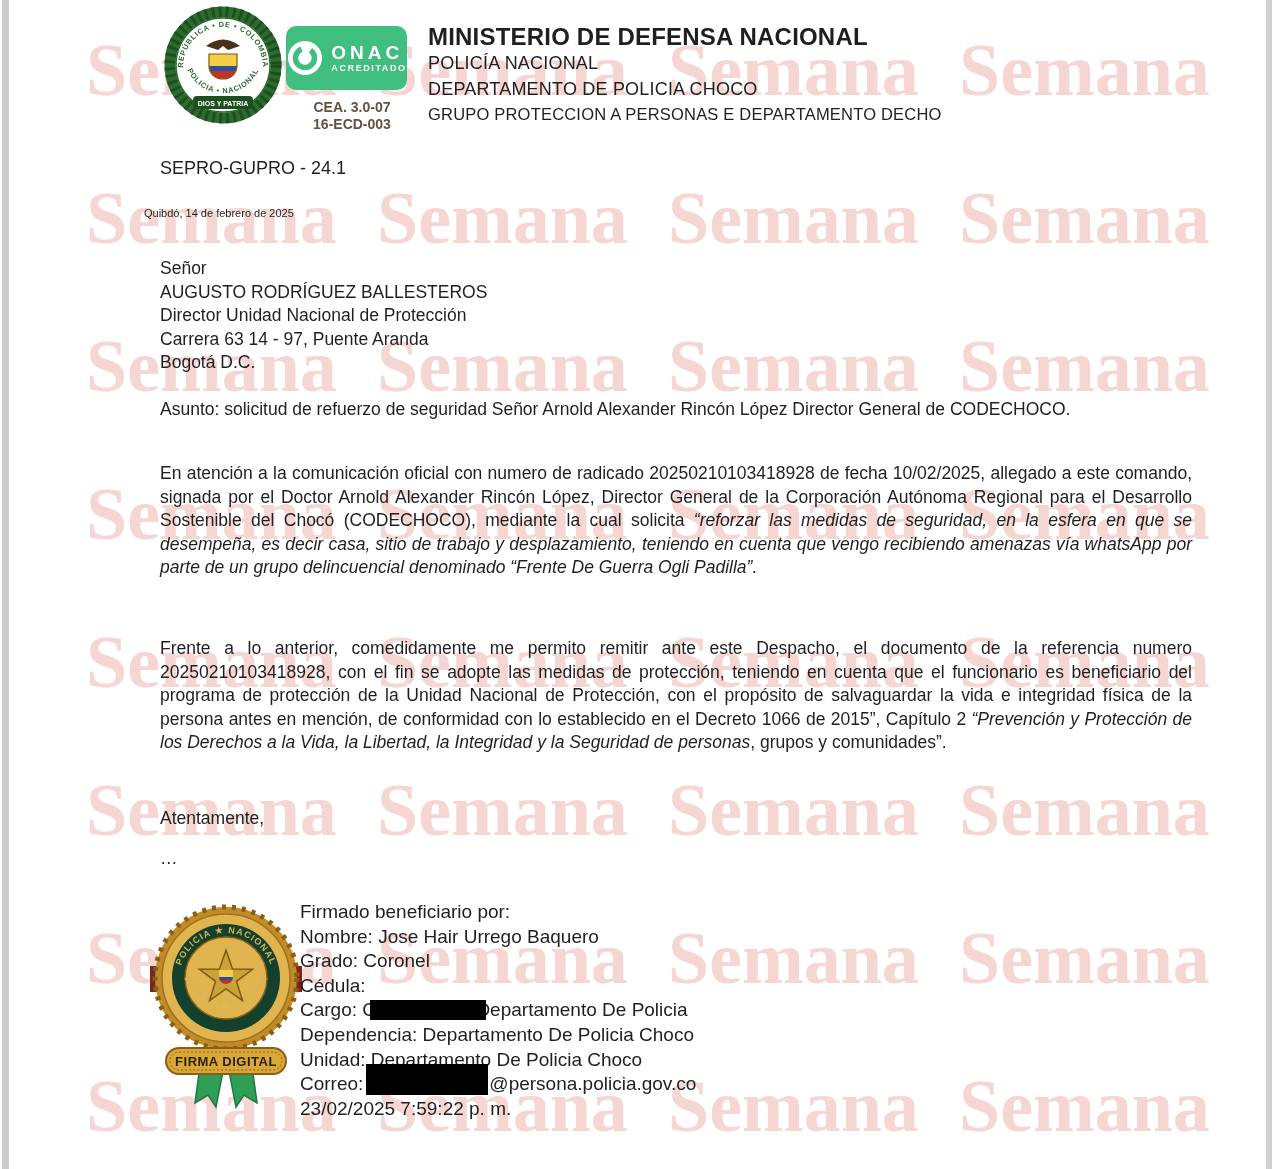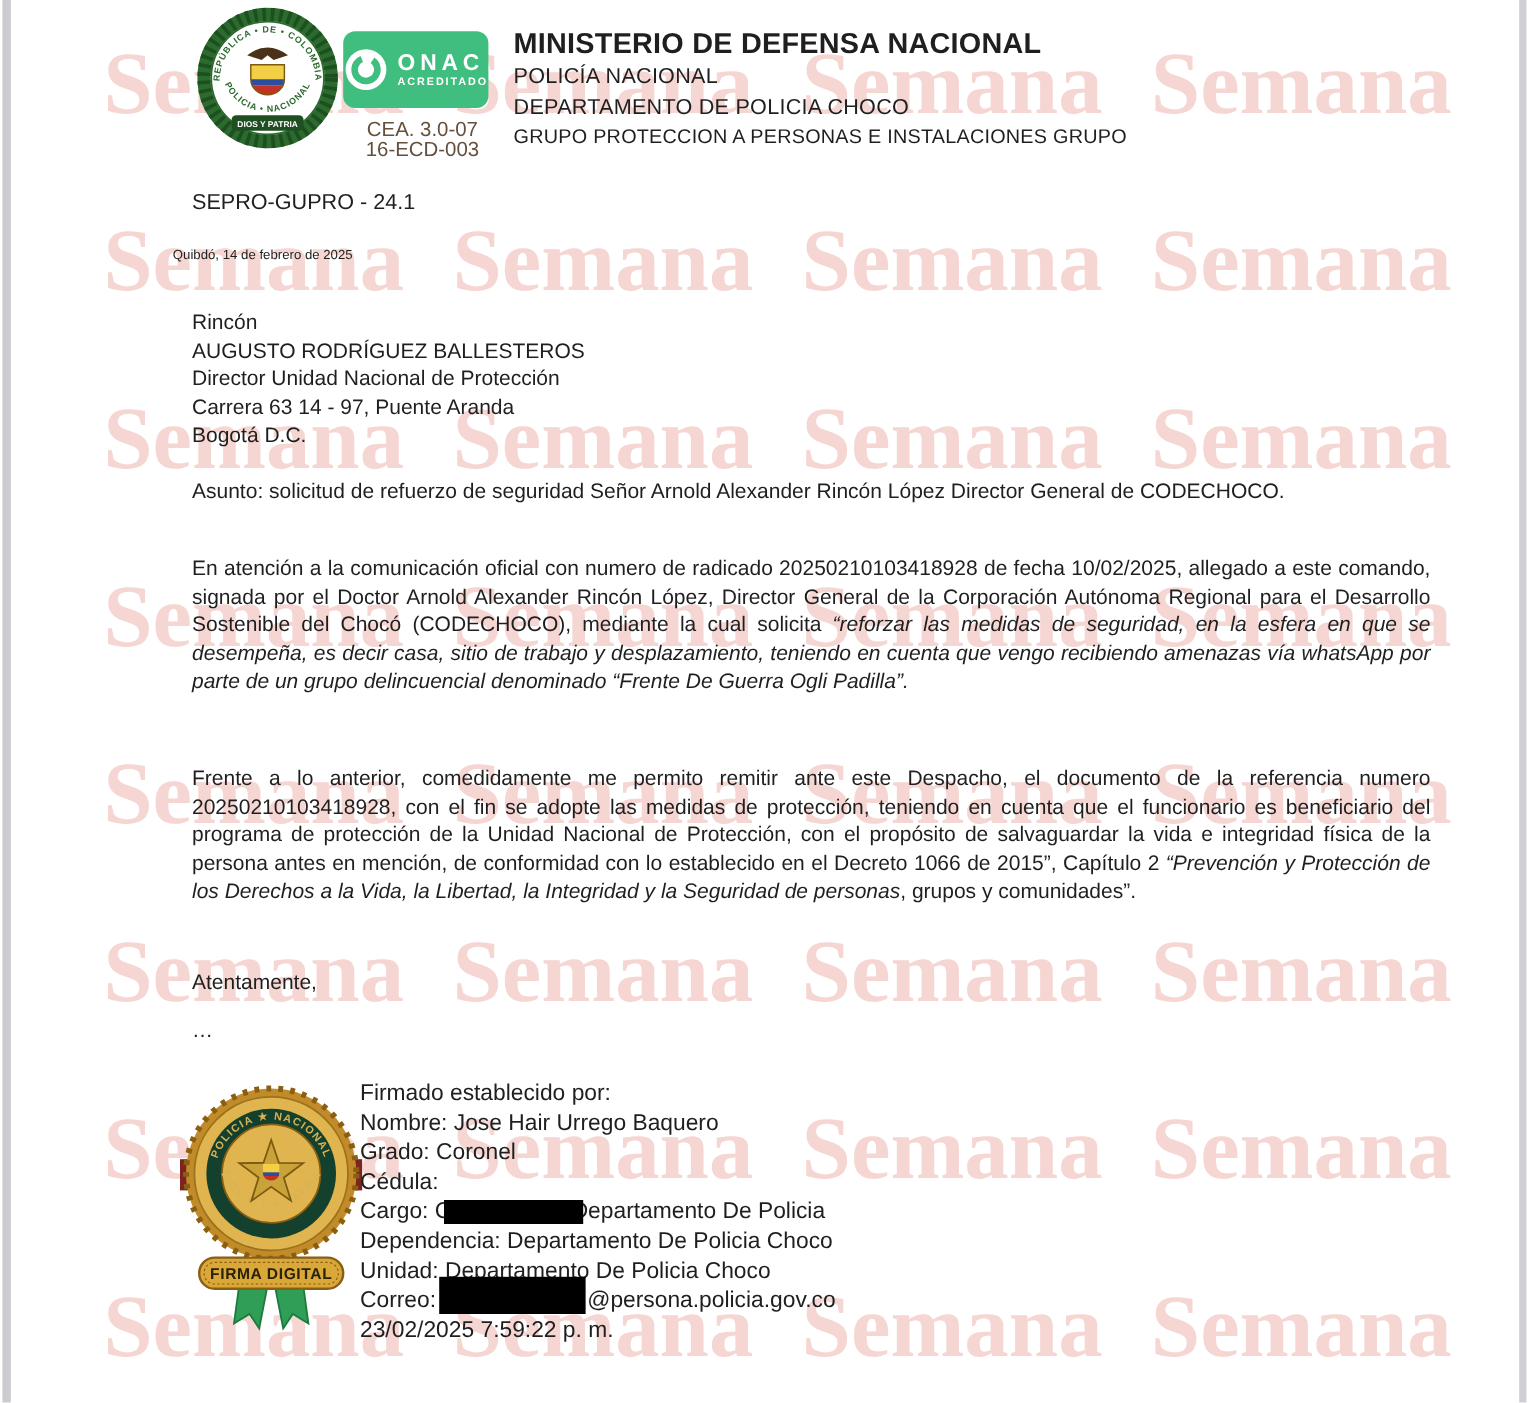--- a/index.html
+++ b/index.html
@@ -19,21 +19,21 @@
   .abs{position:absolute;}
   .hdr-text{left:428px;top:24px;line-height:26px;font-size:18px;letter-spacing:.2px;}
   .hdr-text .l1{font-weight:bold;font-size:24px;}
   .hdr-text .l4{font-size:16.5px;line-height:24px;}
   .onac-wrap{left:286px;top:26px;width:132px;text-align:center;}
   .onac-box{width:121px;height:64px;background:#3fbe7f;border-radius:10px;display:flex;
             align-items:center;justify-content:center;gap:7px;}
   .onac-texts{text-align:left;color:#fff;}
   .onac-name{font-size:19px;font-weight:bold;letter-spacing:4px;line-height:20px;}
   .onac-sub{font-size:9px;font-weight:bold;letter-spacing:1.6px;line-height:11px;}
-  .onac-certs{margin-top:9px;font-size:17px;font-weight:normal;color:#63503e;line-height:17px;}
+  .onac-certs{margin-top:9px;font-size:14px;font-weight:bold;color:#63503e;line-height:17px;}
   .ref-line{left:160px;top:158px;font-size:18px;}
   .date-line{left:144px;top:207px;font-size:11px;}
   .recipient{left:160px;top:257px;font-size:17.5px;line-height:23.5px;}
   .body-par{left:160px;width:1032px;font-size:17.5px;line-height:23.6px;text-align:justify;}
   .subject{top:398px;}
   .para1{top:462px;}
   .para2{top:637px;}
   .closing{left:160px;top:808px;font-size:17.5px;}
   .dots{left:160px;top:848px;font-size:17.5px;letter-spacing:2px;}
   .seal-wrap{left:150px;top:896px;width:152px;height:215px;}
@@ -144,28 +144,28 @@
       <div class="onac-certs">
         <div>CEA. 3.0-07</div>
         <div>16-ECD-003</div>
       </div>
     </div>
 
     <div class="abs hdr-text">
       <div class="l1">MINISTERIO DE DEFENSA NACIONAL</div>
       <div class="l2">POLICÍA NACIONAL</div>
       <div class="l3">DEPARTAMENTO DE POLICIA CHOCO</div>
-      <div class="l4">GRUPO PROTECCION A PERSONAS E INSTALACIONES GRUPO</div>
+      <div class="l4">GRUPO PROTECCION A PERSONAS E DEPARTAMENTO DECHO</div>
     </div>
 
     <div class="abs ref-line">SEPRO-GUPRO - 24.1</div>
     <div class="abs date-line">Quibdó, 14 de febrero de 2025</div>
 
     <div class="abs recipient">
-      <div>Rincón</div>
+      <div>Señor</div>
       <div>AUGUSTO RODRÍGUEZ BALLESTEROS</div>
       <div>Director Unidad Nacional de Protección</div>
       <div>Carrera 63 14 - 97, Puente Aranda</div>
       <div>Bogotá D.C.</div>
     </div>
 
     <div class="abs body-par subject">Asunto: solicitud de refuerzo de seguridad Señor Arnold Alexander Rincón López Director General de CODECHOCO.</div>
 
     <div class="abs body-par para1"><span>En atención a la comunicación oficial con numero de radicado 20250210103418928 de fecha 10/02/2025, allegado a este comando, signada por el Doctor Arnold Alexander Rincón López, Director General de la Corporación Autónoma Regional para el Desarrollo Sostenible del Chocó (CODECHOCO), mediante la cual solicita </span><i class="q">“reforzar las medidas de seguridad, en la esfera en que se desempeña, es decir casa, sitio de trabajo y desplazamiento, teniendo en cuenta que vengo recibiendo amenazas vía whatsApp por parte de un grupo delincuencial denominado “Frente De Guerra Ogli Padilla”.</i></div>
 
@@ -201,21 +201,21 @@
         <rect x="69" y="84" width="14" height="5" fill="#c33127"></rect>
       </g>
       <path d="M50 170 L74 170 L66 211 L58 199 L45 207 Z" fill="#2f9e57" stroke="#1d7a3e" stroke-width="1.5"></path>
       <path d="M102 170 L78 170 L86 211 L94 199 L107 207 Z" fill="#2f9e57" stroke="#1d7a3e" stroke-width="1.5"></path>
       <rect x="16" y="152" width="120" height="26" rx="13" fill="#d9a839" stroke="#8a5f12" stroke-width="2"></rect>
       <rect x="20" y="156" width="112" height="18" rx="9" fill="none" stroke="#8a5f12" stroke-width="1" stroke-dasharray="2 2"></rect>
       <text x="76" y="170" font-size="13" font-weight="bold" fill="#2a2106" text-anchor="middle" letter-spacing="0.5">FIRMA DIGITAL</text>
     </svg>
 
     <div class="sig-text">
-      <div>Firmado establecido por:</div>
+      <div>Firmado beneficiario por:</div>
       <div>Nombre: Jose Hair Urrego Baquero</div>
       <div>Grado: Coronel</div>
       <div><span>Cédula:</span></div>
       <div>Cargo: Comandante Departamento De Policia</div>
       <div>Dependencia: Departamento De Policia Choco</div>
       <div>Unidad: Departamento De Policia Choco</div>
       <div><span>Correo:</span><span class="email-spacer"></span><span>@persona.policia.gov.co</span></div>
       <div>23/02/2025 7:59:22 p. m.</div>
       <div class="redact cedula"></div>
       <div class="redact correo"></div>

